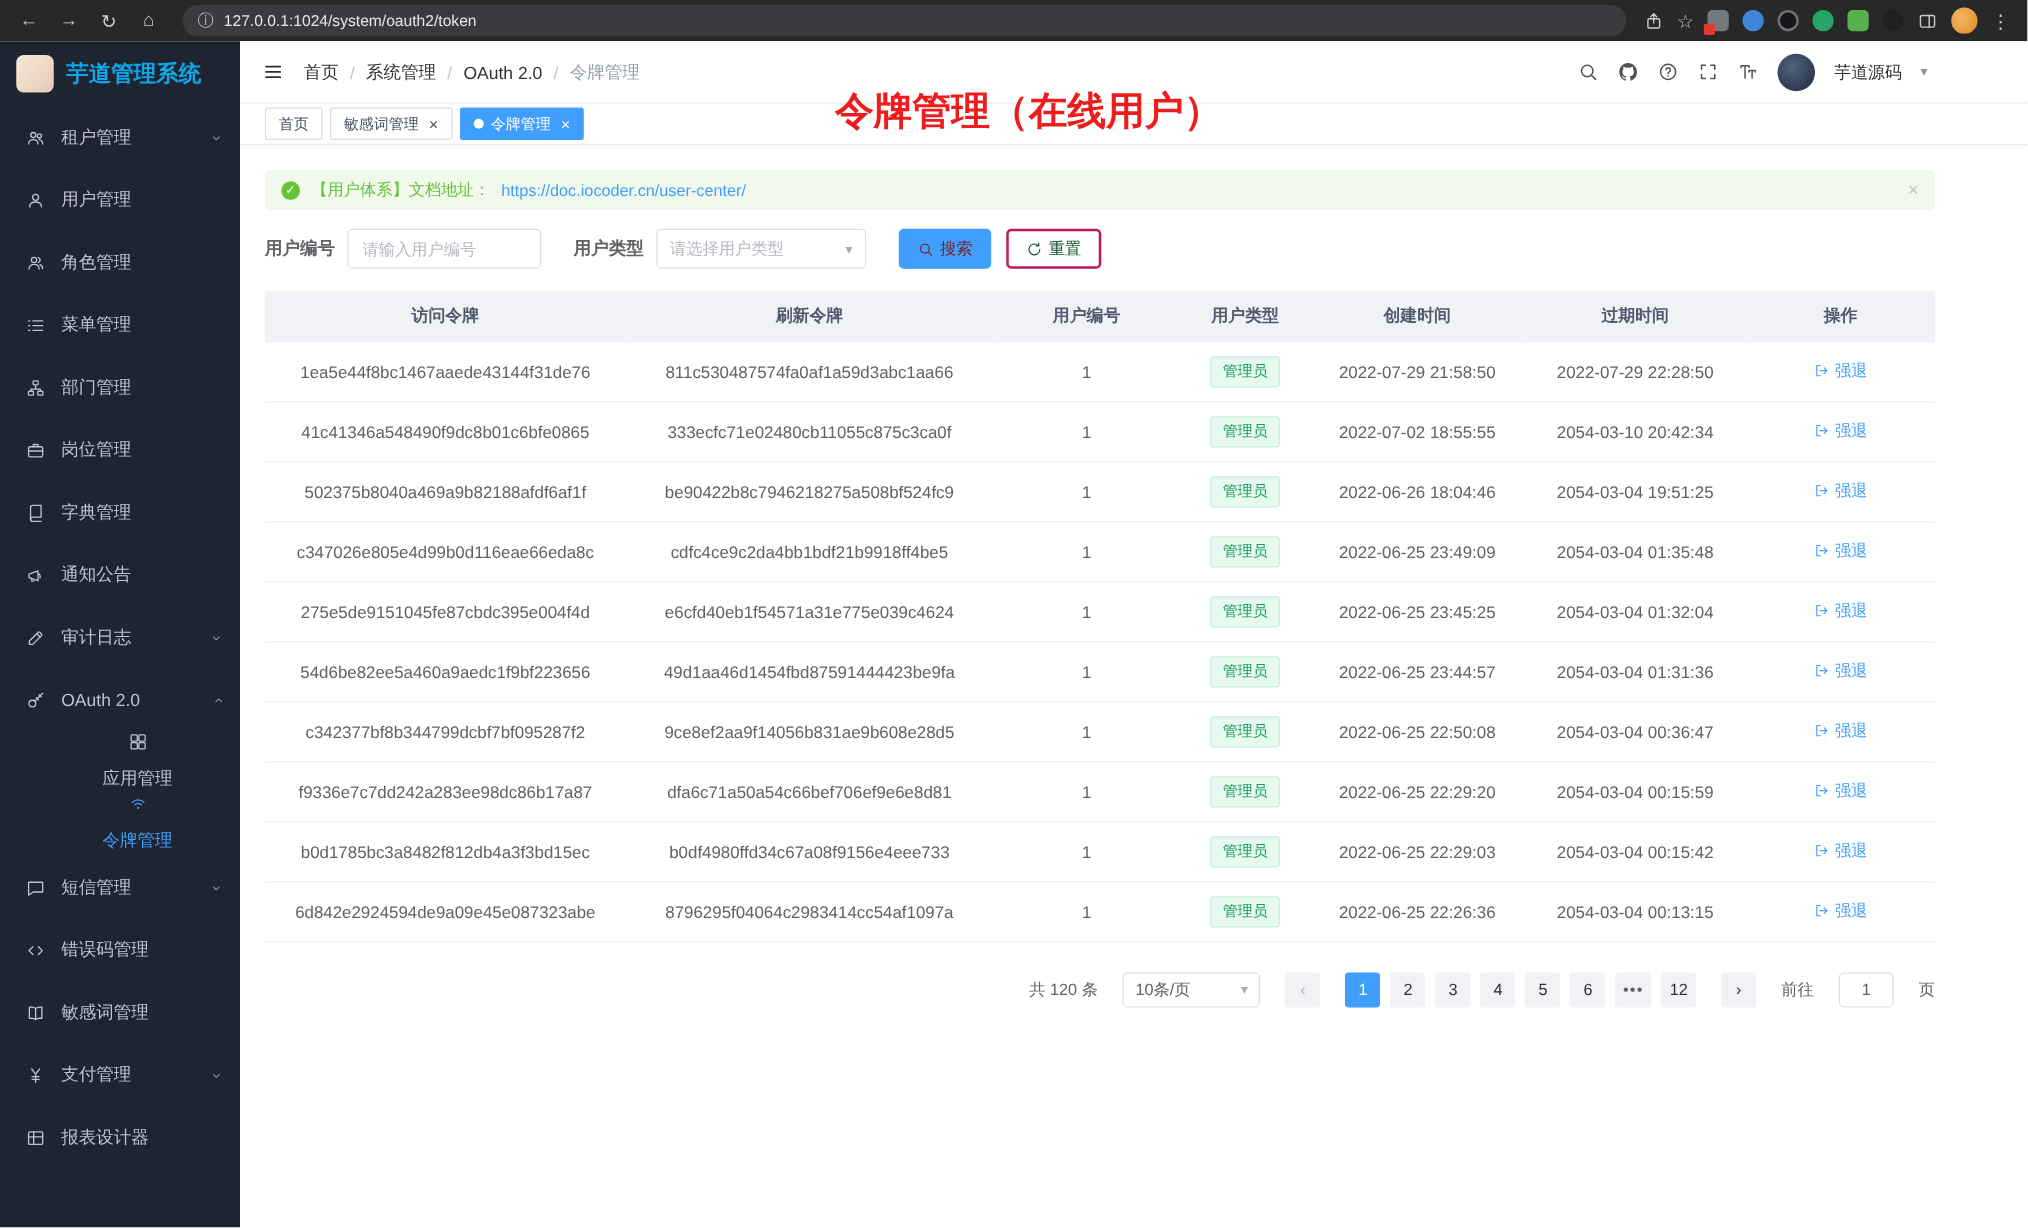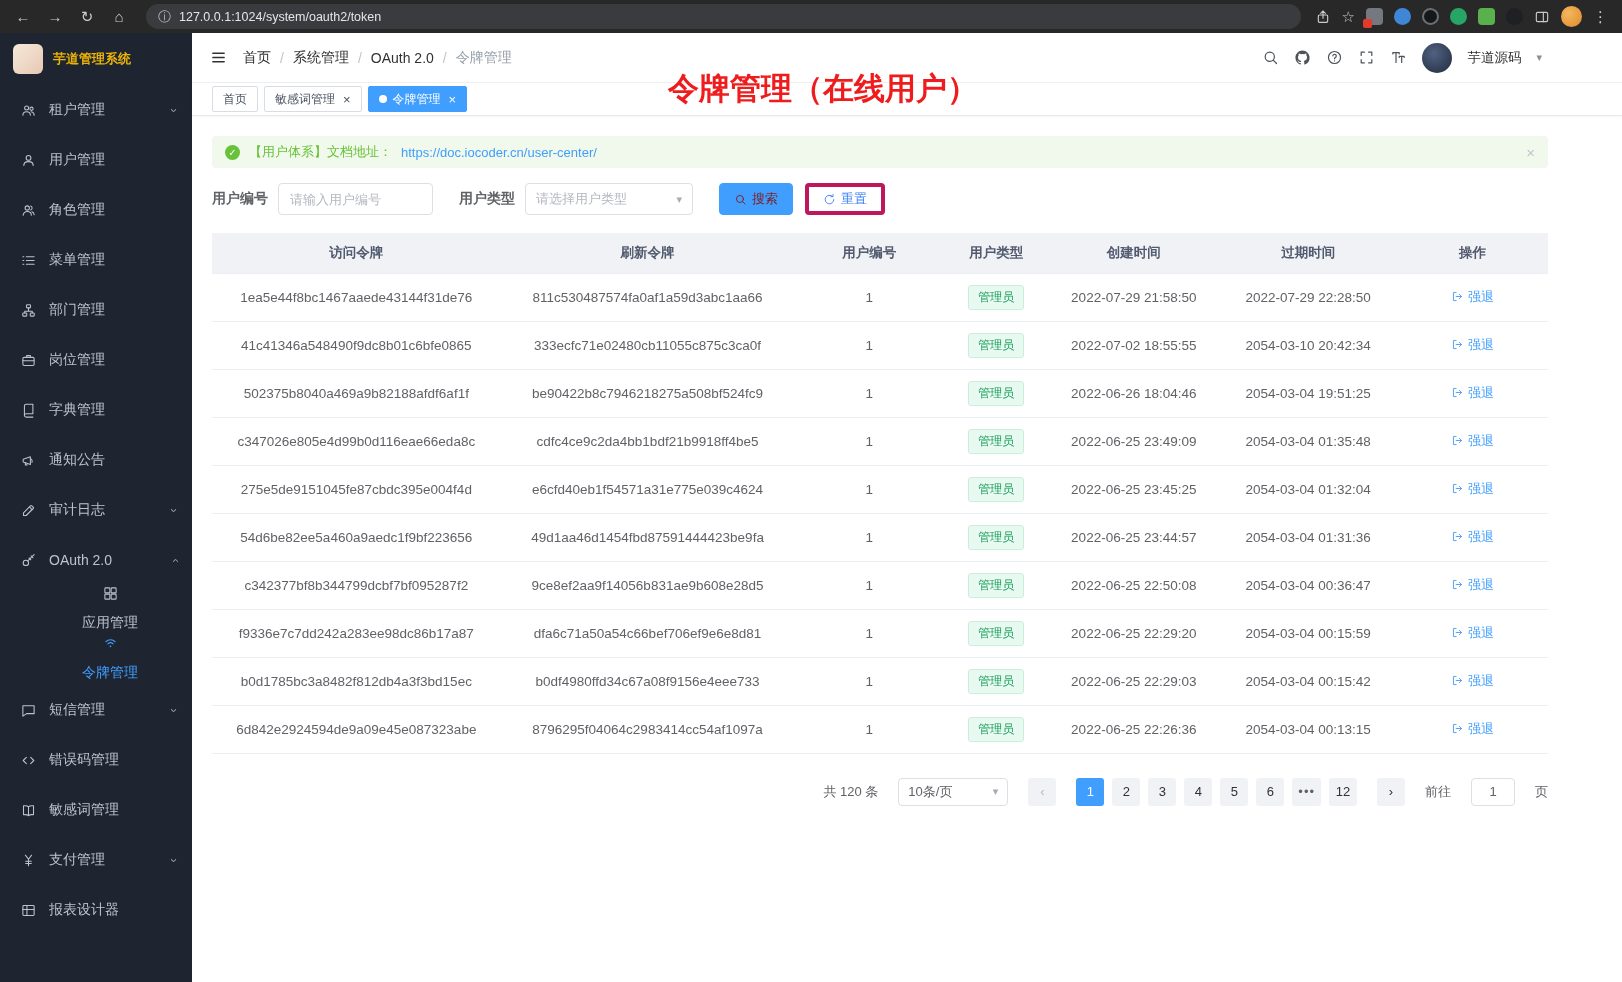--- a/index.html
+++ b/index.html
@@ -24,21 +24,21 @@
   .e4 { background:#27a567; }
   .e5 { background:#58b14c; border-radius:4px; }
   .e6 { background:#1f2022; }
   .profile { width:21px; height:21px; background:radial-gradient(circle at 35% 35%, #f3b75e, #e08a2c); }
 
   
   .app { display:flex; height:949px; }
   .sidebar { width:192px; flex-shrink:0; background:var(--sidebar-bg,#1e2430); display:flex; flex-direction:column; overflow:hidden; }
   .logo { height:52px; display:flex; align-items:center; gap:10px; padding:0 13px; cursor:pointer; flex-shrink:0; }
   .logo-img { width:30px; height:30px; border-radius:6px; background:linear-gradient(135deg,#f7e9d9,#e6c9b4); flex-shrink:0; }
-  .logo-title { color:#eab308; font-weight:bold; font-size:13px; white-space:nowrap; }
+  .logo-title { color:#0ea5e9; font-weight:bold; font-size:18px; white-space:nowrap; }
   .menu { flex:1; }
   .menu-item { height:50px; display:flex; align-items:center; gap:13px; padding:0 16px 0 20px; font-size:14px; color:#bdc3cd; cursor:pointer; }
   .menu-item.sub { padding-left:44px;flex-direction:column; }
   .menu-item.active { color:var(--accent,#409eff); }
   .mi-icon { width:16px; height:16px; display:inline-flex; align-items:center; justify-content:center; flex-shrink:0; }
   .mi-icon svg { width:15px; height:15px; }
   .mi-label { white-space:nowrap; }
   .mi-chevron { margin-left:auto; font-size:13px; color:#8f97a3; transform:rotate(90deg); }
   .mi-chevron.up { transform:rotate(-90deg); }
 
@@ -77,21 +77,21 @@
   .filters { display:flex; align-items:center; margin-bottom:18px; font-size:14px; color:#606266; }
   .f-label { font-weight:700; margin-right:10px; }
   .f-input { width:155px; height:32px; border:1px solid #dcdfe6; border-radius:4px; padding:0 11px; font-size:13px; color:#606266; outline:none; font-family:inherit; }
   .f-input::placeholder { color:#b4b8c0; }
   .f-gap { width:26px; flex-shrink:0; }
   .f-select { width:168px; height:32px; border:1px solid #dcdfe6; border-radius:4px; padding:0 10px; display:flex; align-items:center; justify-content:space-between; color:#b4b8c0; font-size:13px; cursor:pointer; }
   .sel-caret { color:#a8abb2; font-size:11px; }
   .btn { height:32px; border-radius:4px; padding:0 14px; display:inline-flex; align-items:center; gap:5px; font-size:13px; cursor:pointer; font-family:inherit; }
   .btn svg { width:13px; height:13px; }
   .btn-primary { background:var(--accent,#409eff); border:1px solid var(--accent,#409eff); color:#7f1d1d; margin-left:26px; }
-  .btn-plain { background:#fff; border:4px solid #be185d; color:#3b82f6; margin-left:12px; }
+  .btn-plain { background:#fff; border:2px solid #be185d; color:#14532d; margin-left:12px; }
 
   table { width:100%; border-collapse:collapse; table-layout:fixed; }
   thead th { background:var(--table-header-bg,#f0f2f5); height:40px; font-size:13.5px; font-weight:700; color:#515a6e; border-bottom:1px solid #ebeef5; text-align:center; }
   tbody td { height:48px; border-bottom:1px solid #ebeef5; text-align:center; font-size:13.5px; color:#606266; white-space:nowrap; overflow:hidden; }
   .tag-success { display:inline-block; padding:3px 9px; border-radius:3px; background:var(--tag-green-bg,#e7f9f0); border:1px solid #c9efdc; color:var(--tag-green,#18a058); font-size:12px; }
   .action-link { display:inline-flex; align-items:center; gap:4px; color:var(--link,#409eff); font-size:13px; cursor:pointer; }
   .action-link svg { width:13px; height:13px; }
 
   .pager { display:flex; align-items:center; justify-content:flex-end; gap:20px; margin-top:24px; font-size:13px; color:#606266; }
   .psize { width:110px; height:28px; border:1px solid #dcdfe6; border-radius:4px; display:flex; align-items:center; justify-content:space-between; padding:0 9px; cursor:pointer; color:#606266; }

